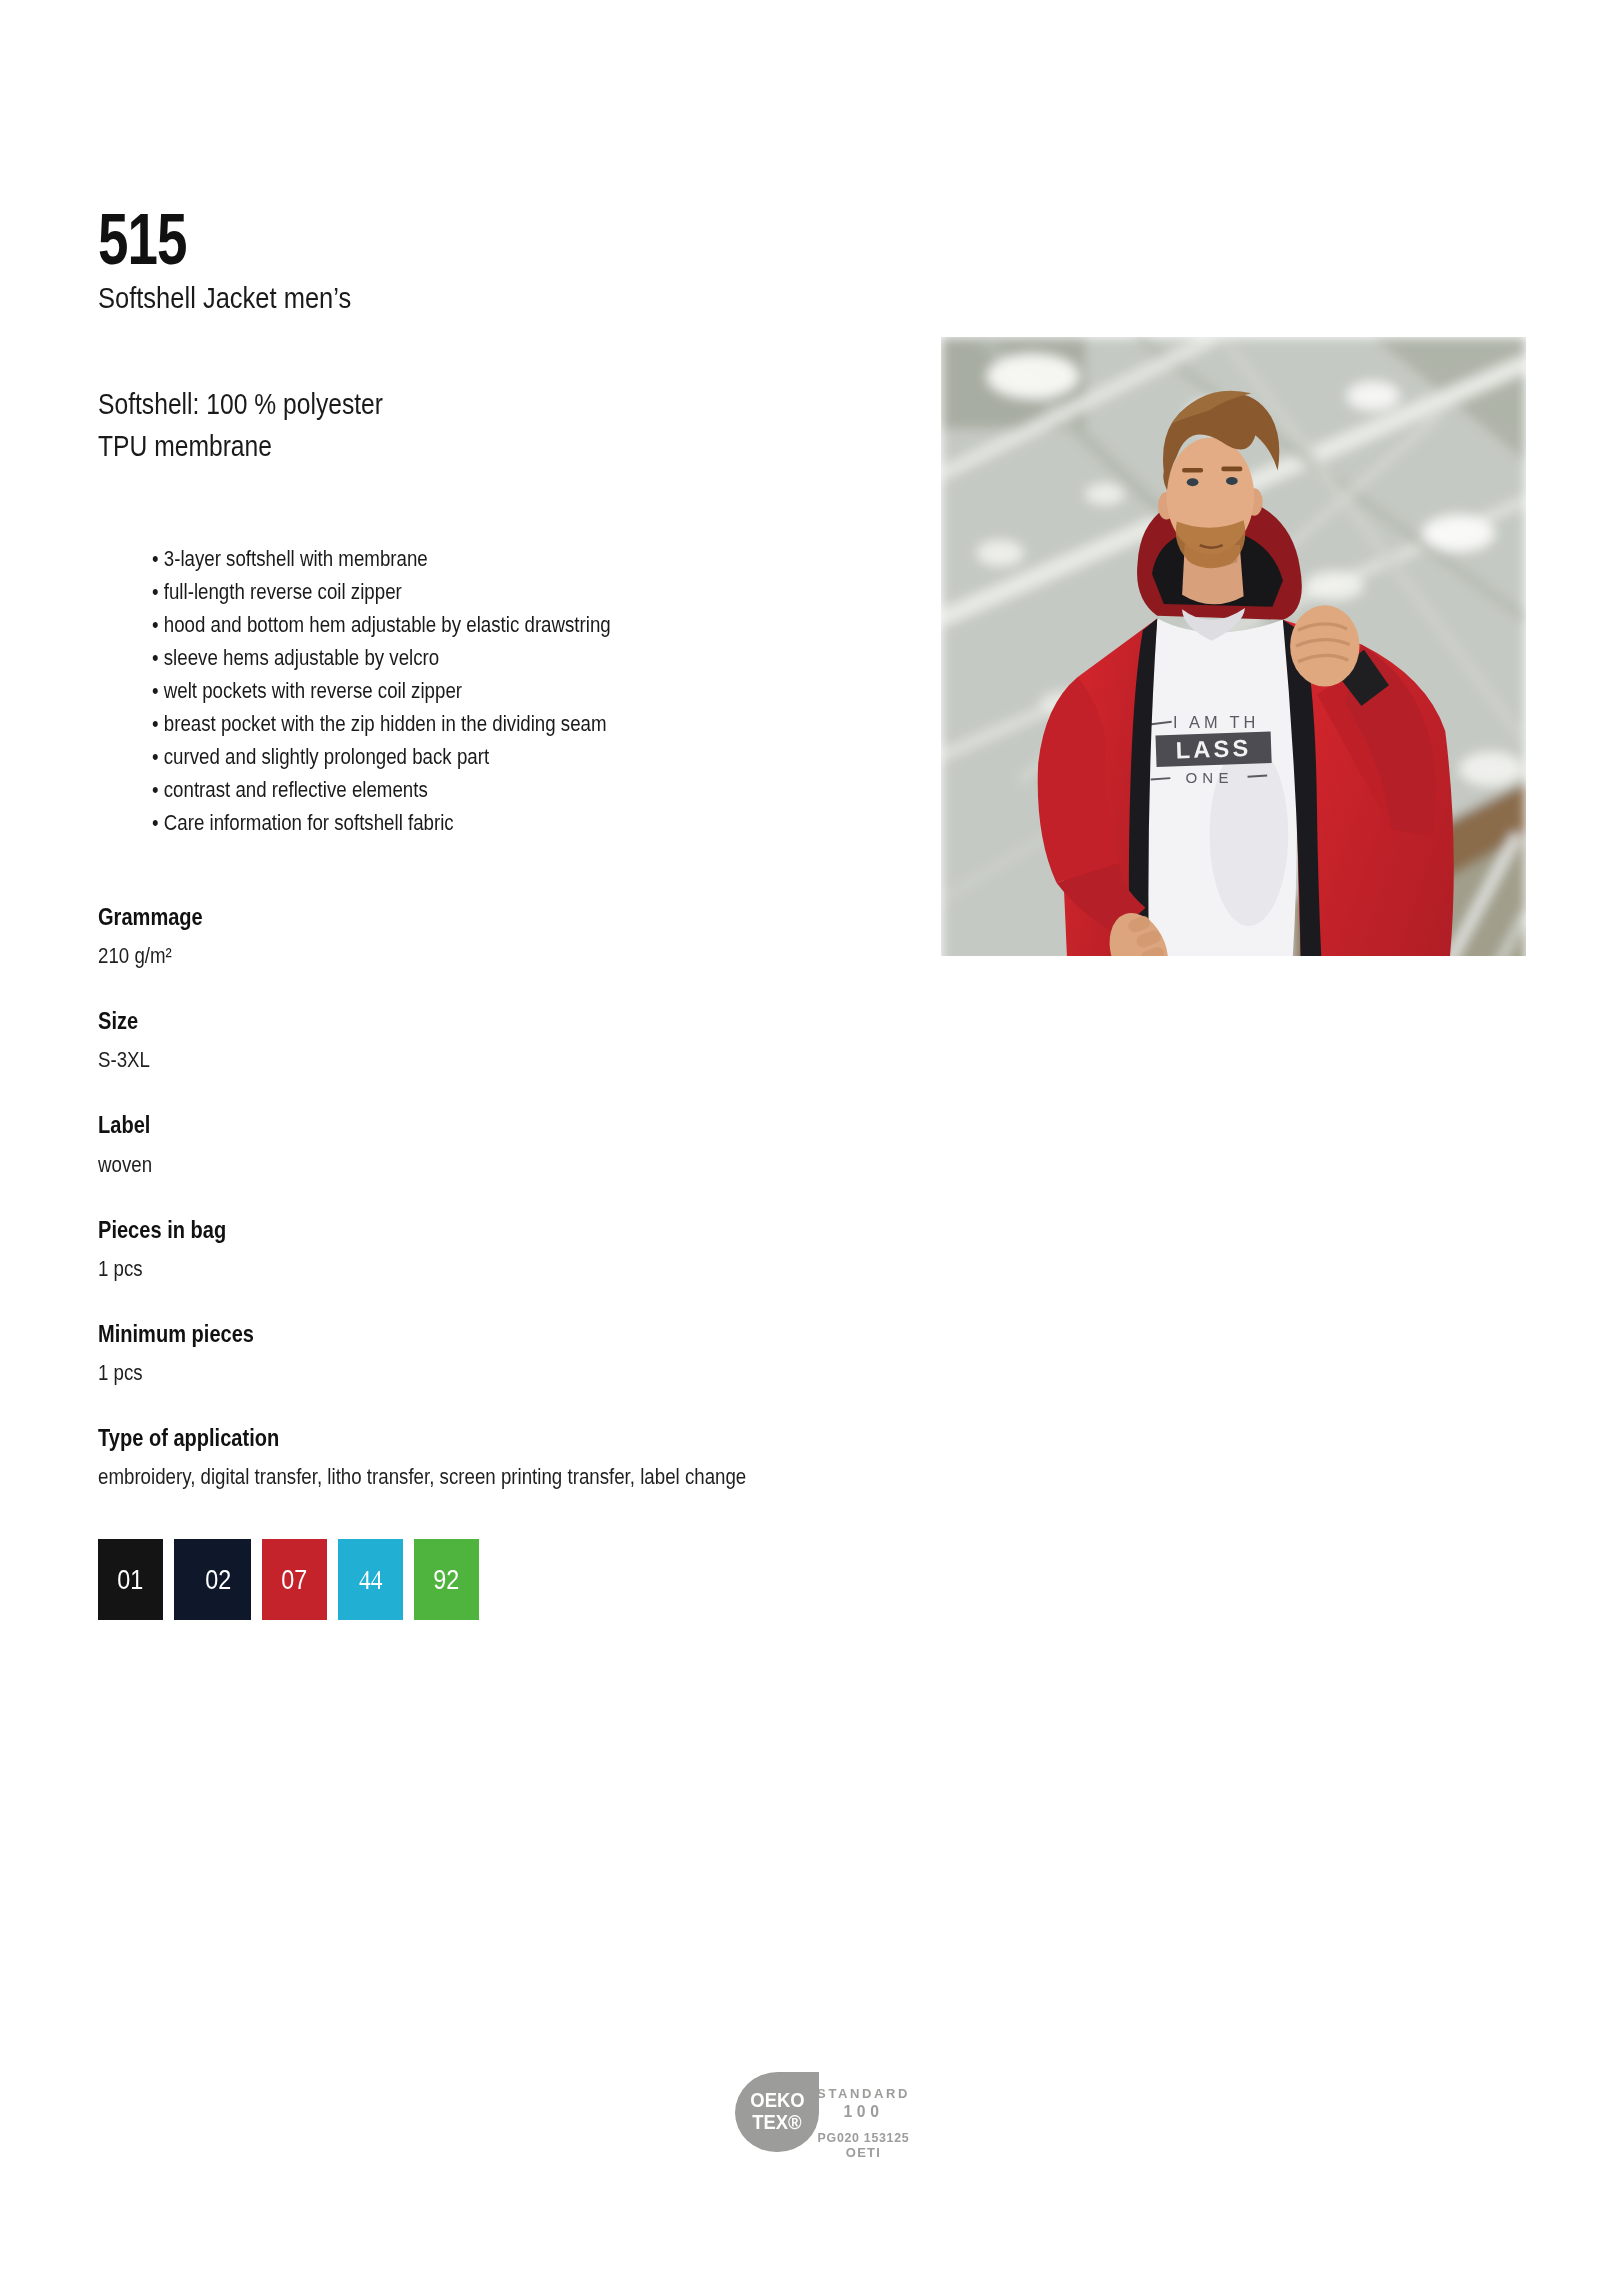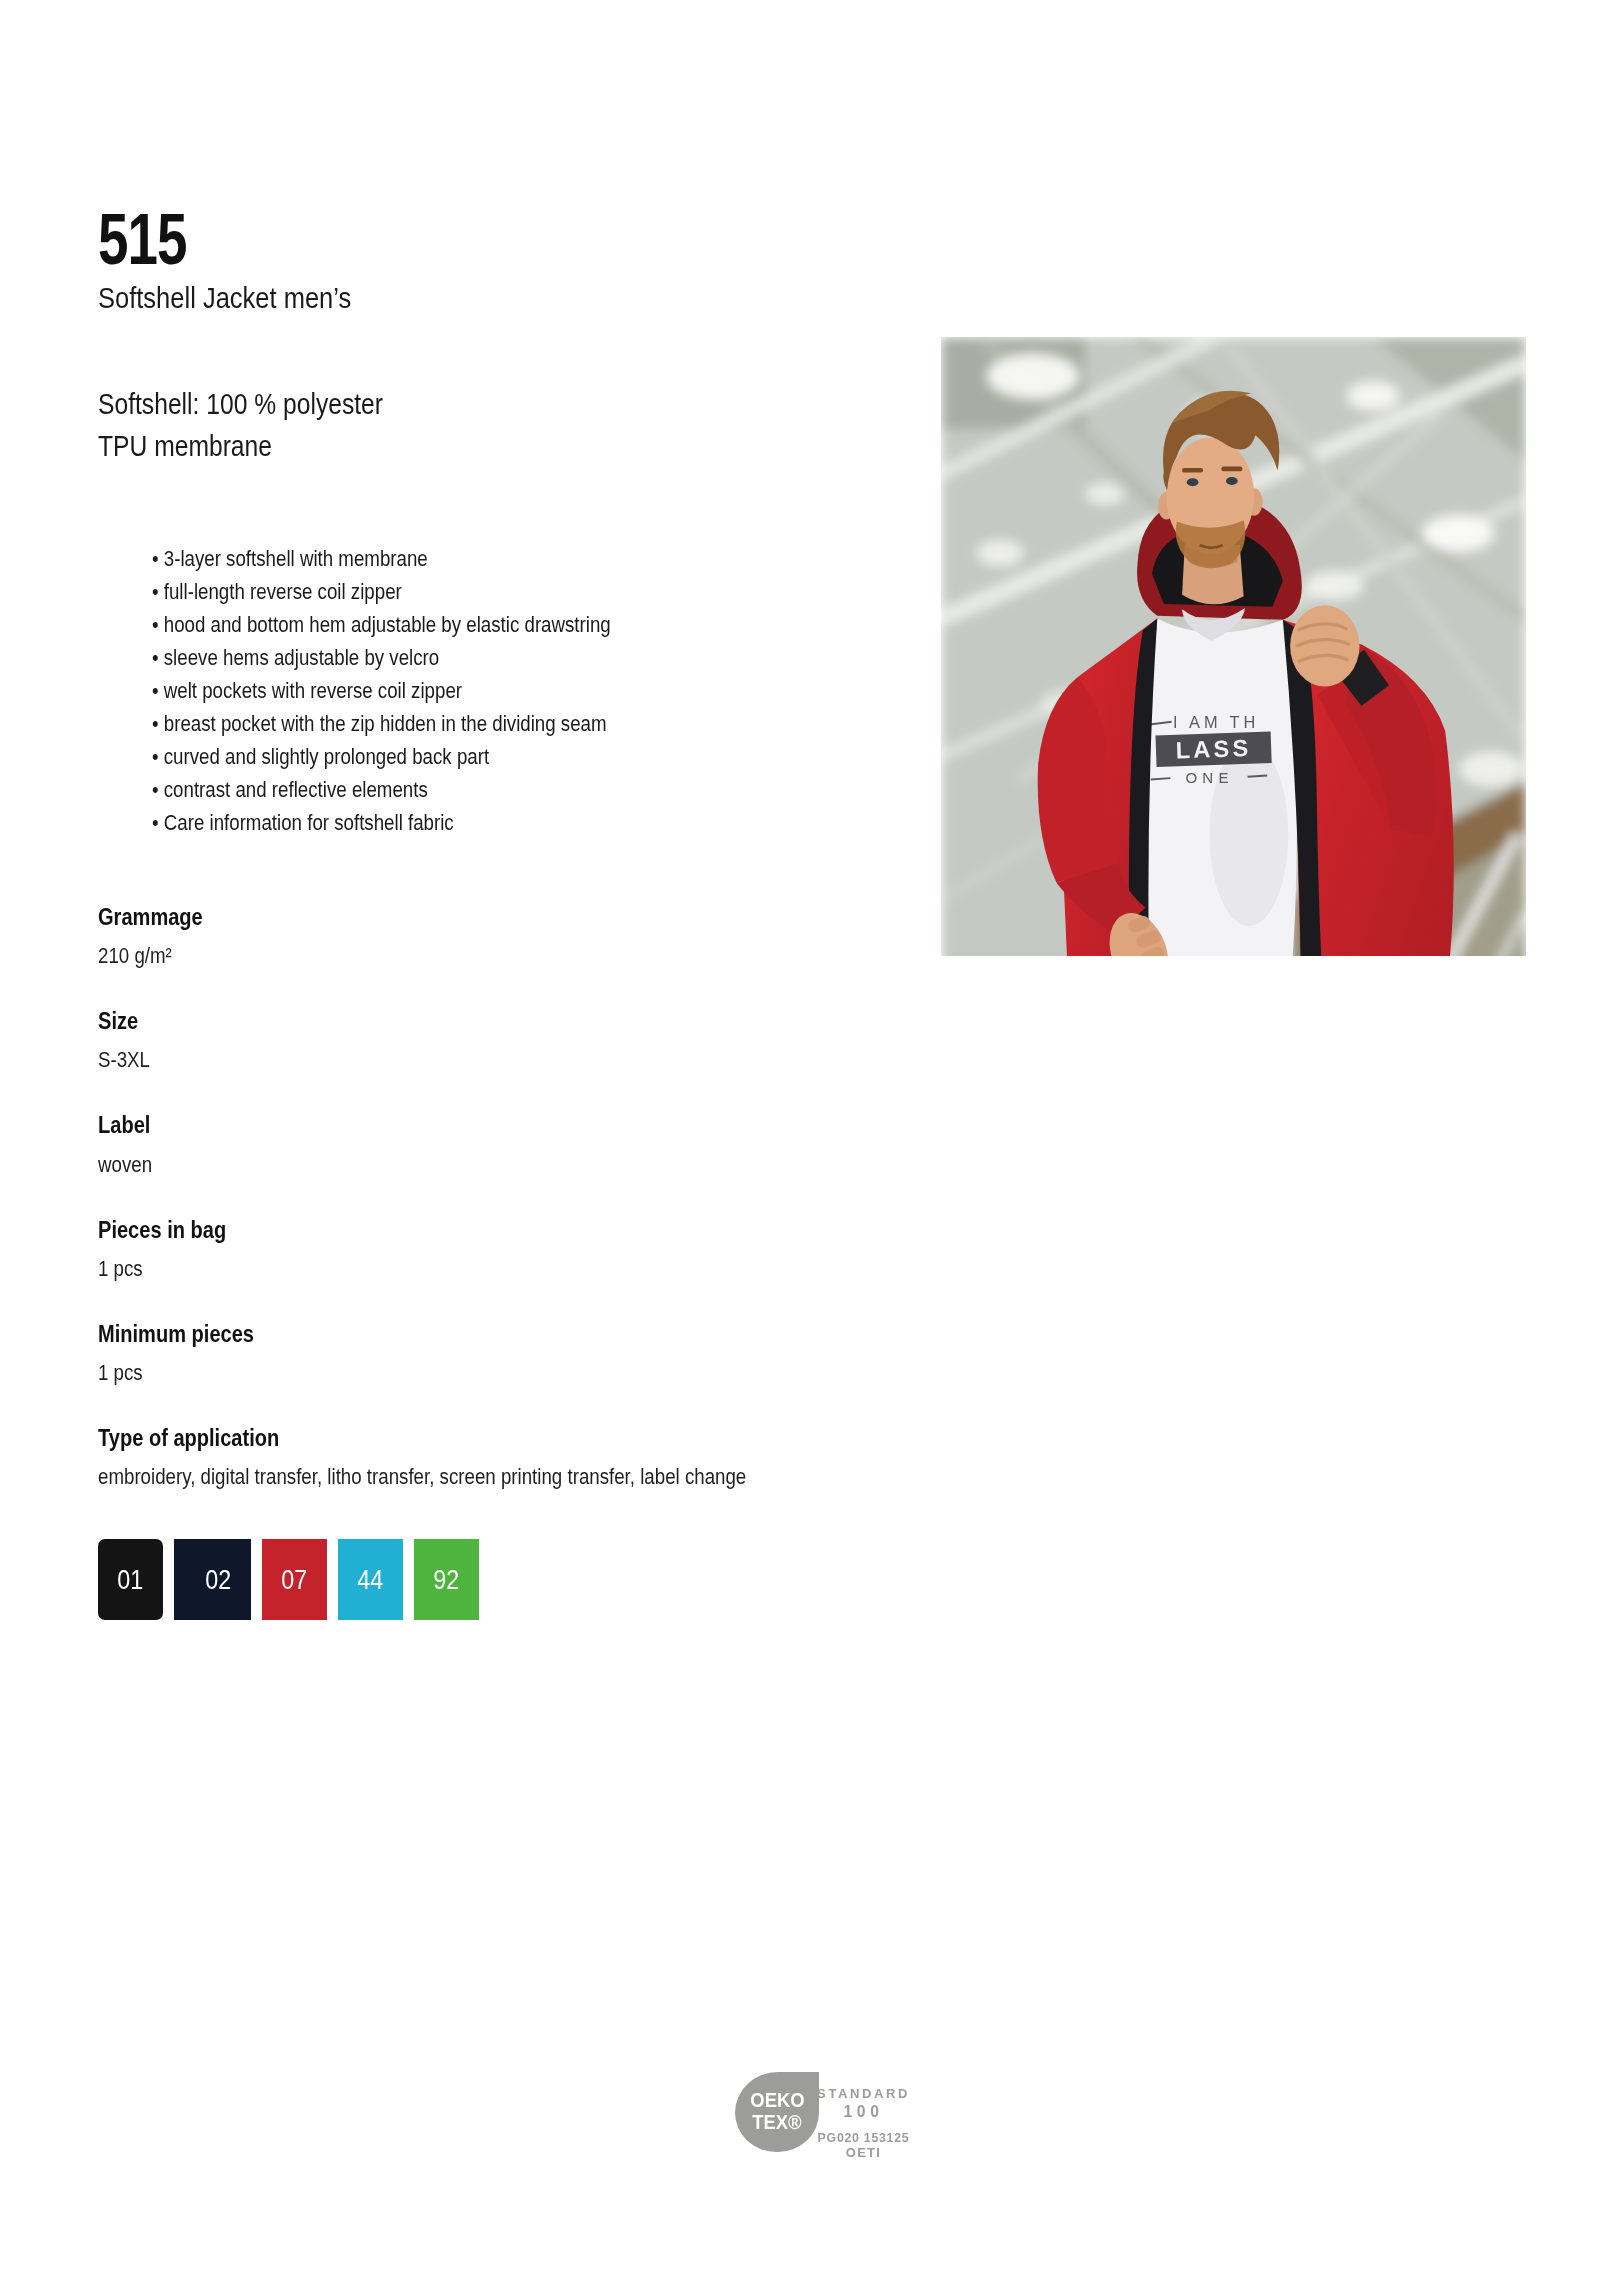--- a/index.html
+++ b/index.html
@@ -97,30 +97,30 @@
         <h3 class="spec-label">Minimum pieces</h3>
         <div class="spec-value">1 pcs</div>
       </div>
       <div class="spec">
         <h3 class="spec-label">Type of application</h3>
         <div class="spec-value">embroidery, digital transfer, litho transfer, screen printing transfer, label change</div>
       </div>
     </div>
 
   <div class="swatches" id="swatches">
-      <div class="swatch" style="background: rgb(20, 20, 20); border-radius: 7px;">
+      <div class="swatch" style="background: rgb(20, 20, 20);">
         <span>01</span>
       </div>
       <div class="swatch" style="background: #0f172a; padding-left: 12px;">
         <span>02</span>
       </div>
       <div class="swatch" style="background: rgb(196, 35, 44);">
         <span>07</span>
       </div>
-      <div class="swatch" style="background: rgb(33, 175, 212);">
+      <div class="swatch" style="background: rgb(33, 175, 212); font-family: Liberation Serif, serif;">
         <span>44</span>
       </div>
       <div class="swatch" style="background: rgb(78, 180, 61);">
         <span>92</span>
       </div>
     </div>
 
   <div class="photo">
     <svg width="585" height="841" viewBox="0 0 893 1285" xmlns="http://www.w3.org/2000/svg">
       <defs>

